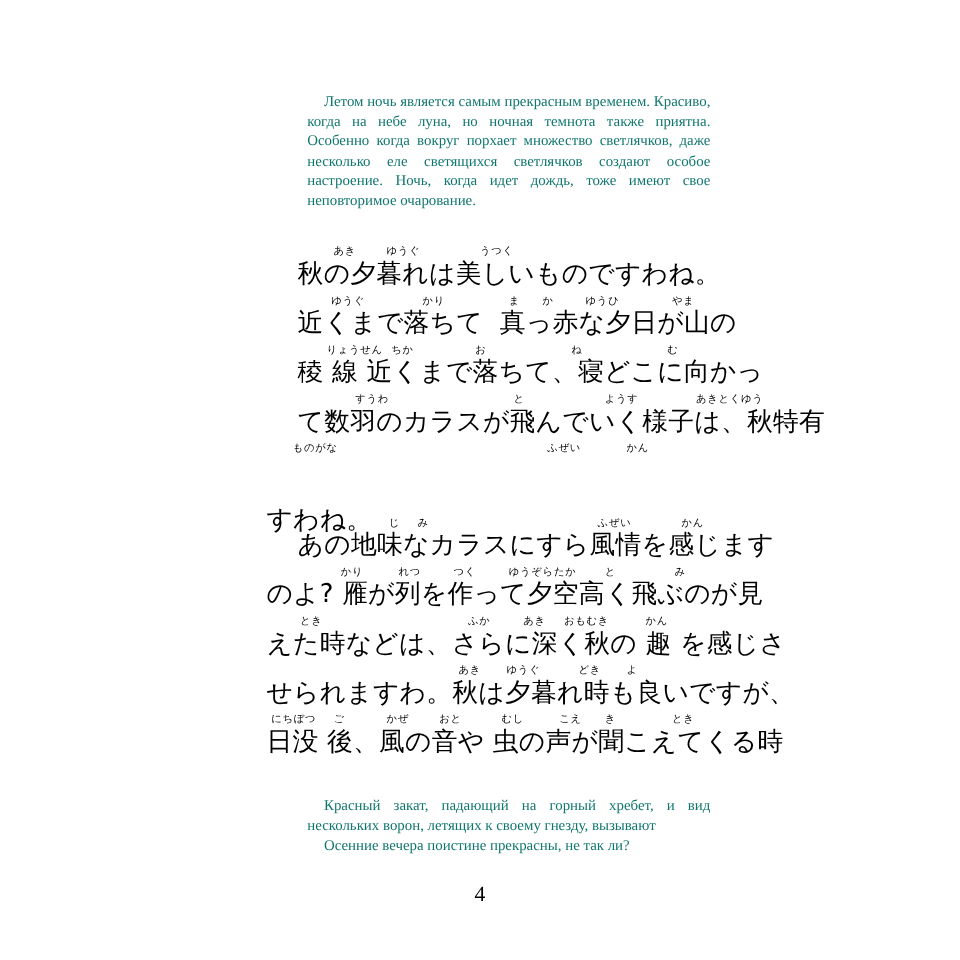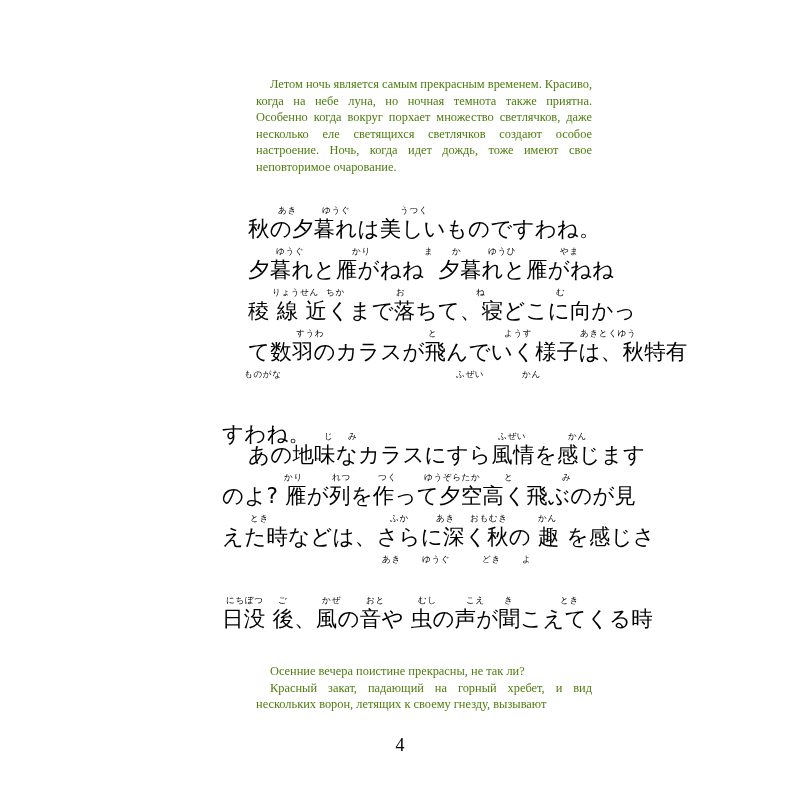--- a/index.html
+++ b/index.html
@@ -20,21 +20,21 @@
     height: 800px;
     box-sizing: border-box;
   }
 
   
   .ru-block {
     position: absolute;
     font-family: "Liberation Serif", serif;
     font-size: 12.4px;
     line-height: 1.33;
-    color: #4d7c0f;
+    color: #0f766e;
     text-align: justify;
   }
   .ru-top {
     left: 256px;
     top: 76px;
     width: 336px;
   }
   .ru-bottom {
     left: 256px;
     top: 663px;
@@ -112,21 +112,21 @@
         <span class="ruby" style="left: 178px;">うつく</span>
         <div class="jp-main indent">秋の夕暮れは美しいものですわね。</div>
       </div>
       <div class="jp-line">
         <span class="ruby" style="left: 54px;">ゆうぐ</span>
         <span class="ruby" style="left: 130px;">かり</span>
         <span class="ruby" style="left: 202px;">ま</span>
         <span class="ruby" style="left: 230px;">か</span>
         <span class="ruby" style="left: 266px;">ゆうひ</span>
         <span class="ruby" style="left: 338px;">やま</span>
-        <div class="jp-main indent">夕暮れと雁がねね  夕暮れと雁がねね</div>
+        <div class="jp-main indent">近くまで落ちて  真っ赤な夕日が山の</div>
       </div>
       <div class="jp-line">
         <span class="ruby" style="left: 50px;">りょうせん</span>
         <span class="ruby" style="left: 104px;">ちか</span>
         <span class="ruby" style="left: 174px;">お</span>
         <span class="ruby" style="left: 254px;">ね</span>
         <span class="ruby" style="left: 334px;">む</span>
         <div class="jp-main indent">稜 線 近くまで落ちて、寝どこに向かっ</div>
       </div>
       <div class="jp-line">
@@ -169,34 +169,35 @@
         <span class="ruby" style="left: 214px;">あき</span>
         <span class="ruby" style="left: 248px;">おもむき</span>
         <span class="ruby" style="left: 316px;">かん</span>
         <div class="jp-main">えた時などは、さらに深く秋の 趣 を感じさ</div>
       </div>
       <div class="jp-line">
         <span class="ruby" style="left: 160px;">あき</span>
         <span class="ruby" style="left: 200px;">ゆうぐ</span>
         <span class="ruby" style="left: 260px;">どき</span>
         <span class="ruby" style="left: 300px;">よ</span>
+        <div class="jp-main">せられますわ。秋は夕暮れ時も良いですが、</div>
       </div>
       <div class="jp-line">
         <span class="ruby" style="left: 4px;">にちぼつ</span>
         <span class="ruby" style="left: 56px;">ご</span>
         <span class="ruby" style="left: 100px;">かぜ</span>
         <span class="ruby" style="left: 144px;">おと</span>
         <span class="ruby" style="left: 196px;">むし</span>
         <span class="ruby" style="left: 244px;">こえ</span>
         <span class="ruby" style="left: 282px;">き</span>
         <span class="ruby" style="left: 338px;">とき</span>
         <div class="jp-main">日没 後、風の音や 虫の声が聞こえてくる時</div>
       </div>
     </div>
 
   <div class="ru-block ru-bottom">
+    <p>Красный закат, падающий на горный хребет, и вид нескольких ворон, летящих к своему гнезду, вызывают</p>
     <p>Осенние вечера поистине прекрасны, не так ли?</p>
-    <p>Красный закат, падающий на горный хребет, и вид нескольких ворон, летящих к своему гнезду, вызывают</p>
   </div>
 
   <div class="page-number">4</div>
 
 </div>
 
 </body></html>

